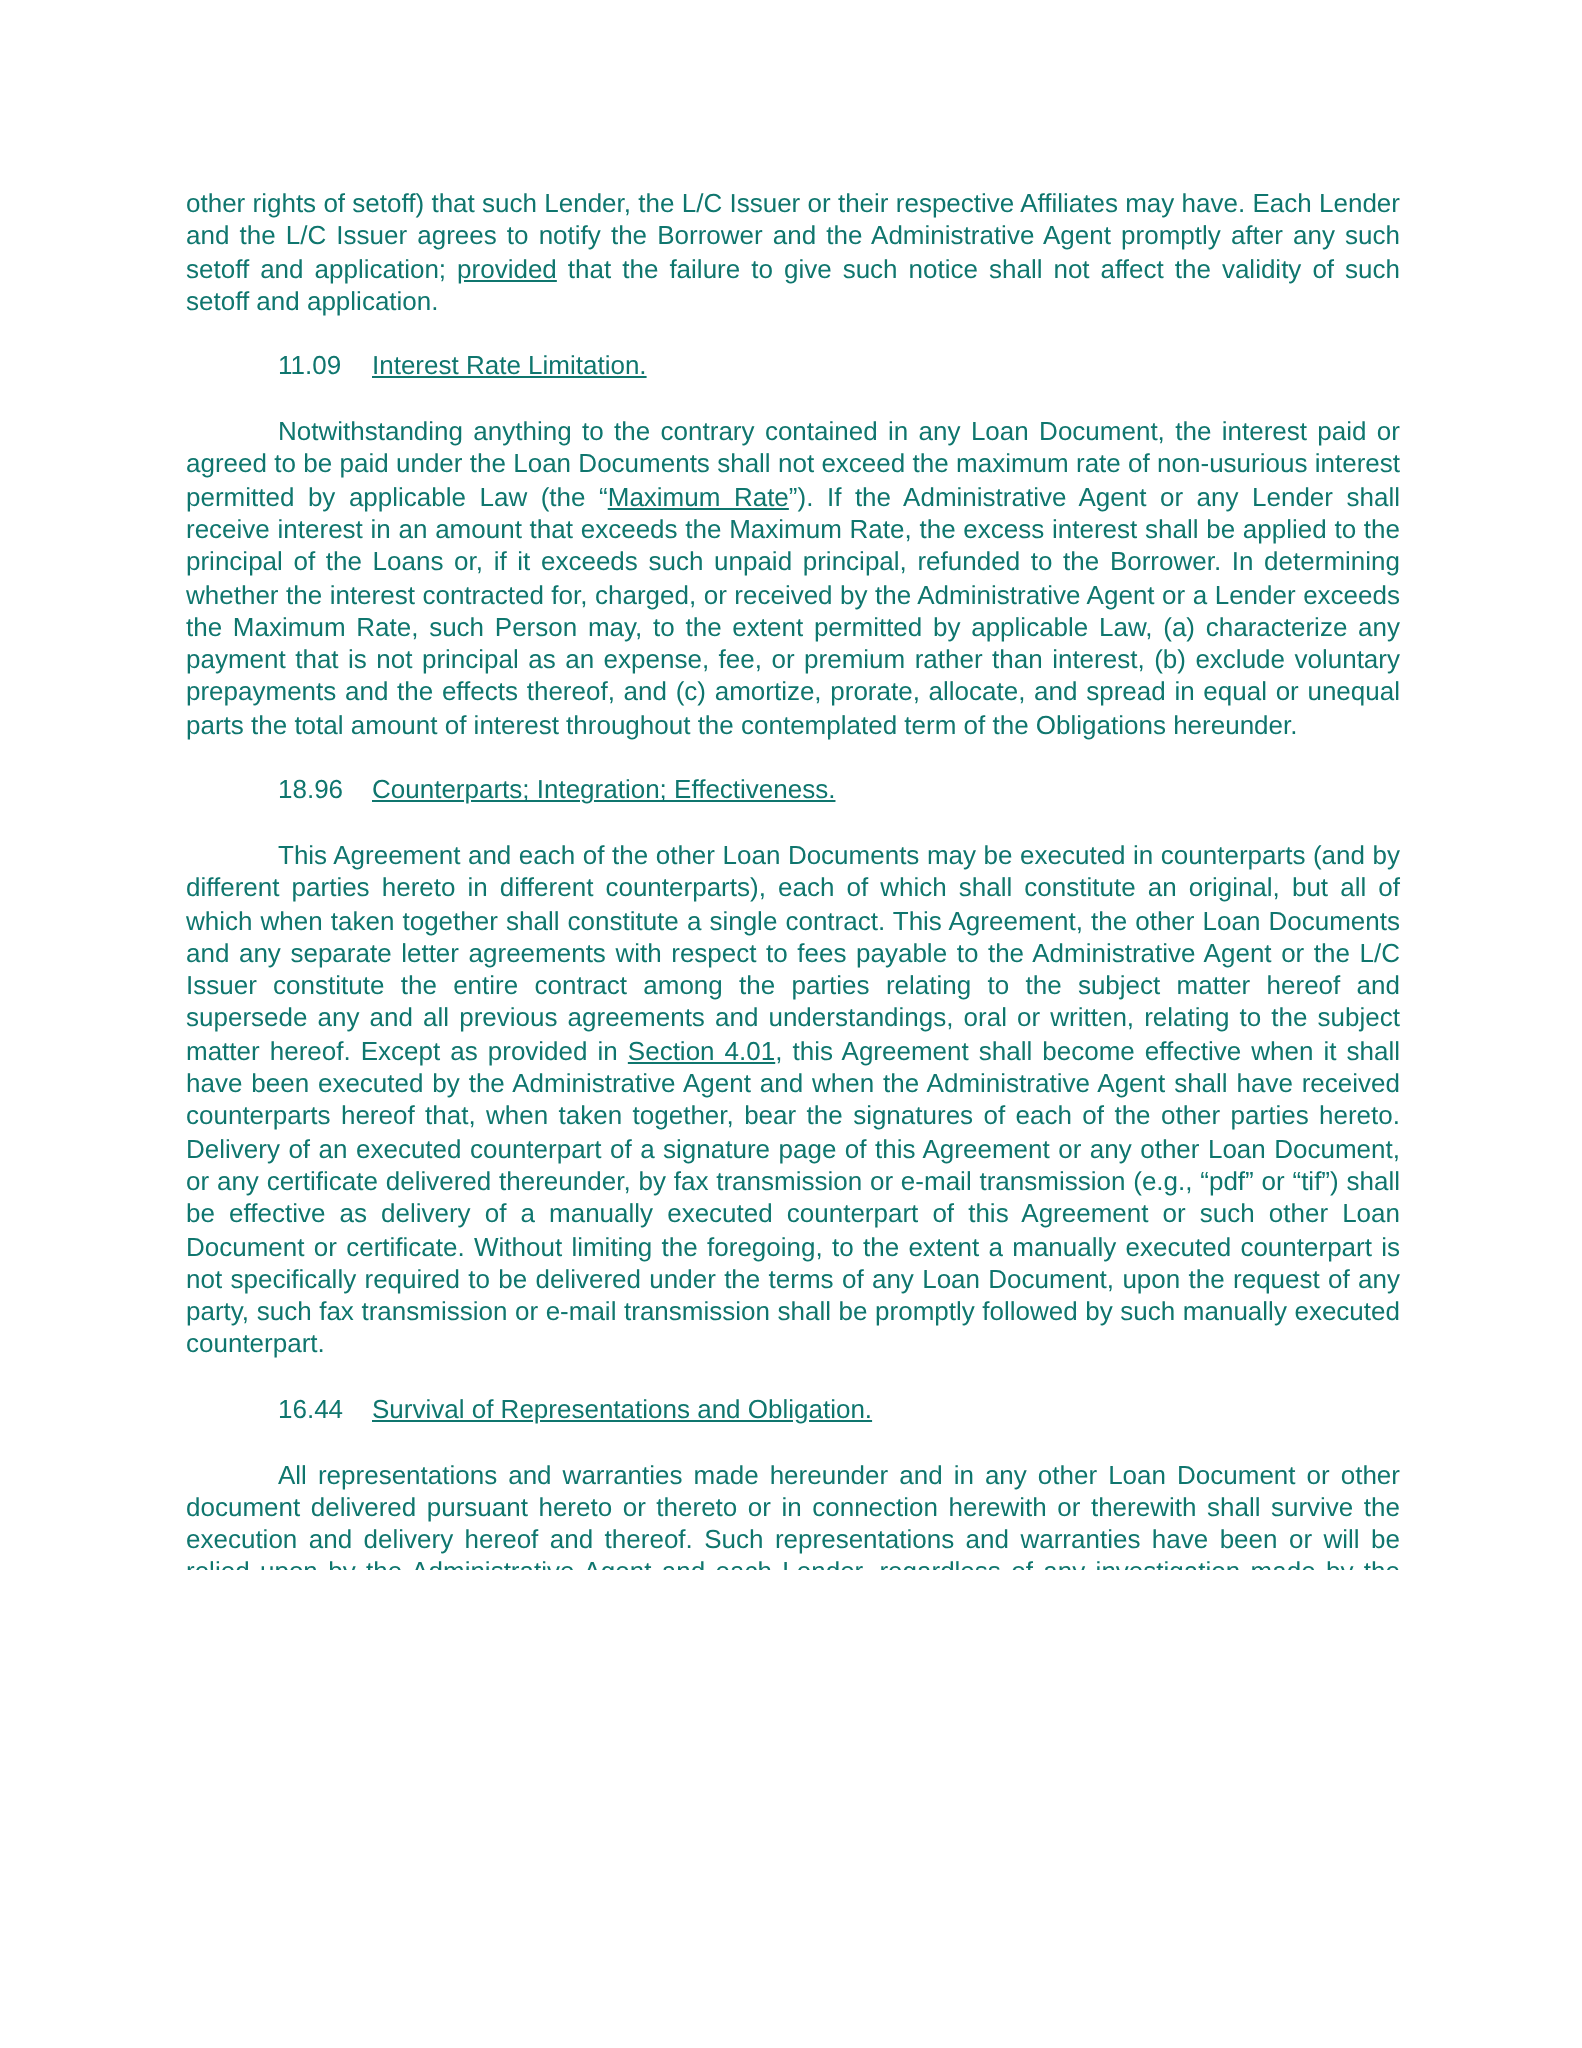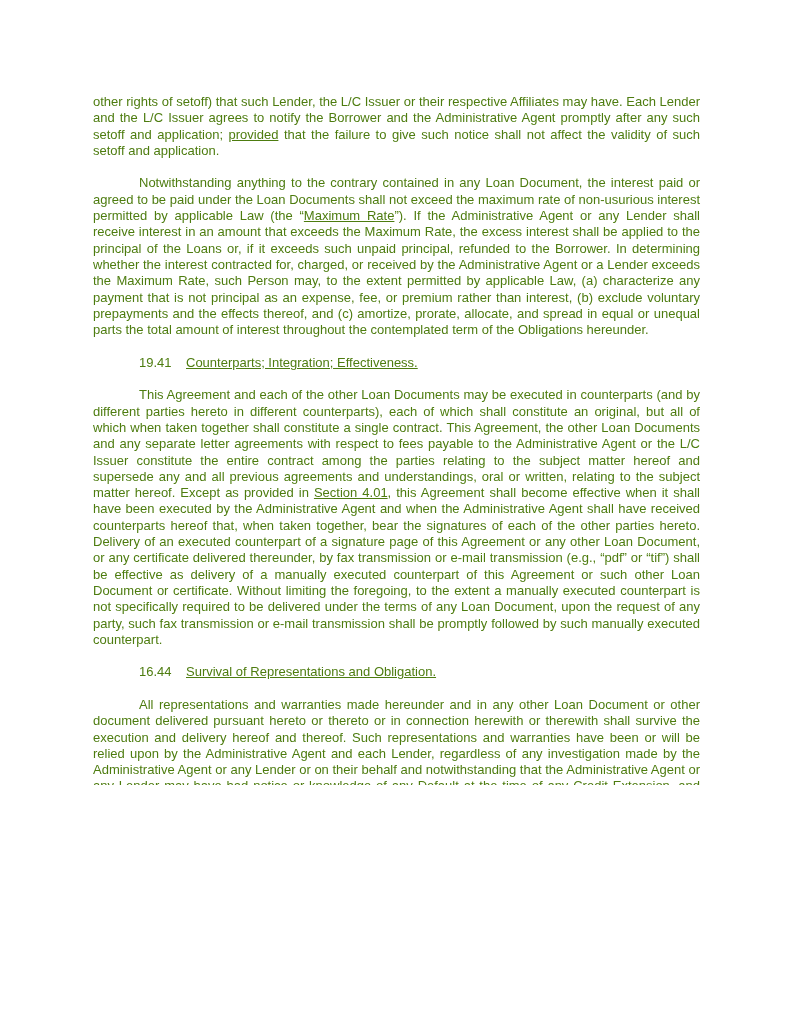--- a/index.html
+++ b/index.html
@@ -6,21 +6,21 @@
     margin: 0;
     padding: 0;
     background: #ffffff;
   }
   .page {
     position: relative;
     width: 791px;
     height: 785px;
     background: #ffffff;
     font-family: "Liberation Sans", sans-serif;
-    color: #4d7c0f;
+    color: #0f766e;
     overflow: hidden;
   }
   .content {
     position: absolute;
     left: 93px;
     top: 94px;
     width: 607px;
   }
   .para {
     margin: 0 0 16.3px 0;
@@ -65,24 +65,25 @@
   }
 </style>
 </head>
 <body>
 
 <div class="page">
   <div class="content">
 
     <p class="para no-indent"><span>other rights of setoff) that such Lender, the L/C Issuer or their respective Affiliates may have.  Each Lender and the L/C Issuer agrees to notify the Borrower and the Administrative Agent promptly after any such setoff and application; </span><span class="u">provided</span><span> that the failure to give such notice shall not affect the validity of such setoff and application.</span></p>
 
+    <p class="heading"><span class="h-num">11.09</span><span class="u">Interest Rate Limitation.</span></p>
 
     <p class="para"><span>Notwithstanding anything to the contrary contained in any Loan Document, the interest paid or agreed to be paid under the Loan Documents shall not exceed the maximum rate of non-usurious interest permitted by applicable Law (the “</span><span class="u">Maximum Rate</span><span>”).  If the Administrative Agent or any Lender shall receive interest in an amount that exceeds the Maximum Rate, the excess interest shall be applied to the principal of the Loans or, if it exceeds such unpaid principal, refunded to the Borrower.  In determining whether the interest contracted for, charged, or received by the Administrative Agent or a Lender exceeds the Maximum Rate, such Person may, to the extent permitted by applicable Law, (a) characterize any payment that is not principal as an expense, fee, or premium rather than interest, (b) exclude voluntary prepayments and the effects thereof, and (c) amortize, prorate, allocate, and spread in equal or unequal parts the total amount of interest throughout the contemplated term of the Obligations hereunder.</span></p>
 
-    <p class="heading"><span class="h-num">19.41</span><span class="u">Counterparts; Integration; Effectiveness.</span></p>
+    <p class="heading"><span class="h-num">18.96</span><span class="u">Counterparts; Integration; Effectiveness.</span></p>
 
     <p class="para"><span>This Agreement and each of the other Loan Documents may be executed in counterparts (and by different parties hereto in different counterparts), each of which shall constitute an original, but all of which when taken together shall constitute a single contract.  This Agreement, the other Loan Documents and any separate letter agreements with respect to fees payable to the Administrative Agent or the L/C Issuer constitute the entire contract among the parties relating to the subject matter hereof and supersede any and all previous agreements and understandings, oral or written, relating to the subject matter hereof.  Except as provided in </span><span class="u">Section 4.01</span><span>, this Agreement shall become effective when it shall have been executed by the Administrative Agent and when the Administrative Agent shall have received counterparts hereof that, when taken together, bear the signatures of each of the other parties hereto.  Delivery of an executed counterpart of a signature page of this Agreement or any other Loan Document, or any certificate delivered thereunder, by fax transmission or e-mail transmission (e.g., “pdf” or “tif”) shall be effective as delivery of a manually executed counterpart of this Agreement or such other Loan Document or certificate.  Without limiting the foregoing, to the extent a manually executed counterpart is not specifically required to be delivered under the terms of any Loan Document, upon the request of any party, such fax transmission or e-mail transmission shall be promptly followed by such manually executed counterpart.</span></p>
 
     <p class="heading"><span class="h-num">16.44</span><span class="u">Survival of Representations and Obligation.</span></p>
 
     <p class="para"><span>All representations and warranties made hereunder and in any other Loan Document or other document delivered pursuant hereto or thereto or in connection herewith or therewith shall survive the execution and delivery hereof and thereof.  Such representations and warranties have been or will be relied upon by the Administrative Agent and each Lender, regardless of any investigation made by the Administrative Agent or any Lender or on their behalf and notwithstanding that the Administrative Agent or any Lender may have had notice or knowledge of any Default at the time of any Credit Extension, and shall continue in full force and effect as long as any Loan or any other Obligation hereunder shall remain unpaid or unsatisfied or any Letter of Credit shall remain outstanding.</span></p>
 
     <p class="heading"><span class="h-num">17.89</span><span class="u">Severability.</span></p>
 
   </div>

